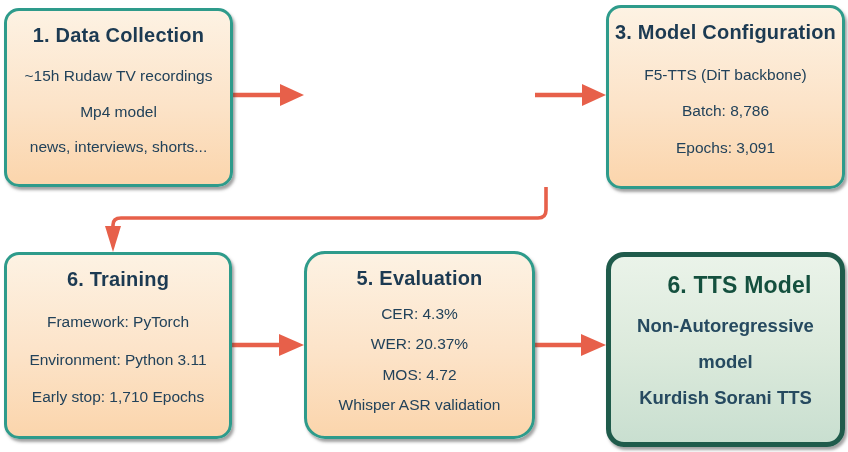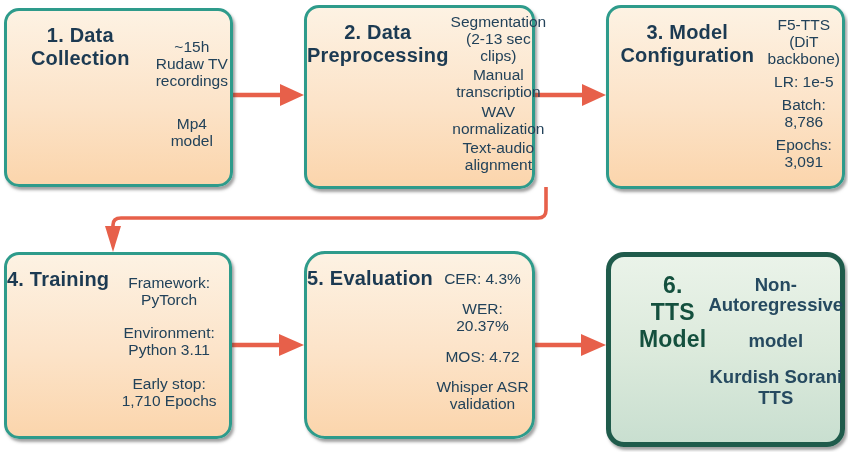--- a/index.html
+++ b/index.html
@@ -14,21 +14,21 @@
     position:absolute; left:0; top:0; width:848px; height:452px;
     z-index:1; pointer-events:none;
   }
   .box {
     position:absolute;
     box-sizing:border-box;
     border:3px solid #2E9B8B;
     border-radius:15px;
     background:linear-gradient(180deg,#FDF2E3 0%,#FCE3C8 55%,#FBD5AC 100%);
     box-shadow:2px 3px 3px rgba(70,70,70,0.5);
-    display:flex; flex-direction:row;
+    display:flex; flex-direction:column;
     text-align:center;
     z-index:2;
   }
   .box-title {
     font-weight:bold;
     font-size:20px;
     color:#1C3A52;
     padding-top:13px;
     letter-spacing:0.2px;
   }
@@ -97,45 +97,36 @@
       <line x1="535" y1="345" x2="582" y2="345" stroke="#E7604A" stroke-width="4.5"></line>
       <polygon points="581,334 581,356 606,345" fill="#E7604A"></polygon>
     </g>
   </svg>
 
   <div class="box b1">
     <div class="box-title">1. Data Collection</div>
     <div class="box-lines">
       <div class="box-line">~15h Rudaw TV recordings</div>
       <div class="box-line">Mp4 model</div>
+      <div class="box-line">news, interviews, shorts...</div>
     </div>
   </div>
 
-  <div class="box b2">
-    <div class="box-title">2. Data Preprocessing</div>
-    <div class="box-lines">
-      <div class="box-line">Segmentation (2-13 sec clips)</div>
-      <div class="box-line">Manual transcription</div>
-      <div class="box-line">WAV normalization</div>
-      <div class="box-line">Text-audio alignment</div>
-    </div>
-  </div>
 
   <div class="box b3">
     <div class="box-title">3. Model Configuration</div>
     <div class="box-lines">
       <div class="box-line">F5-TTS (DiT backbone)</div>
-      <div class="box-line">LR: 1e-5</div>
       <div class="box-line">Batch: 8,786</div>
       <div class="box-line">Epochs: 3,091</div>
     </div>
   </div>
 
   <div class="box b4">
-    <div class="box-title">4. Training</div>
+    <div class="box-title">6. Training</div>
     <div class="box-lines">
       <div class="box-line">Framework: PyTorch</div>
       <div class="box-line">Environment: Python 3.11</div>
       <div class="box-line">Early stop: 1,710 Epochs</div>
     </div>
   </div>
 
   <div class="box b5">
     <div class="box-title">5. Evaluation</div>
     <div class="box-lines">

